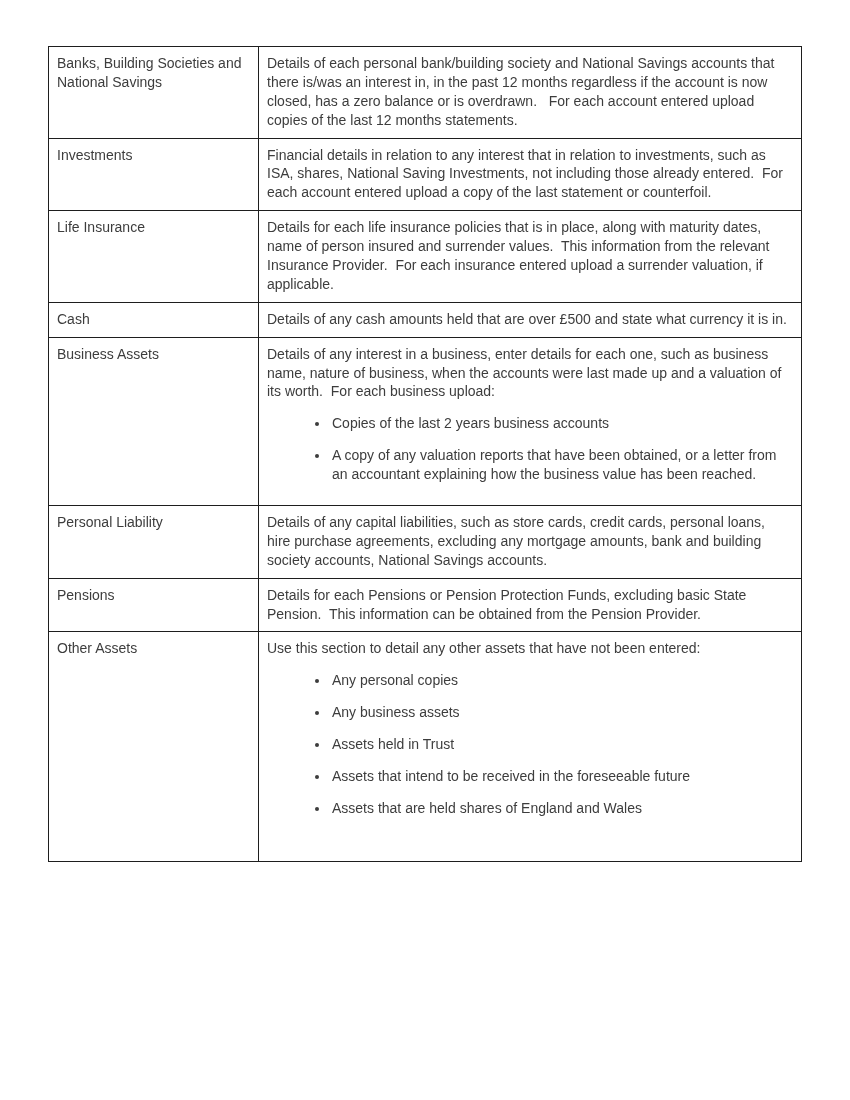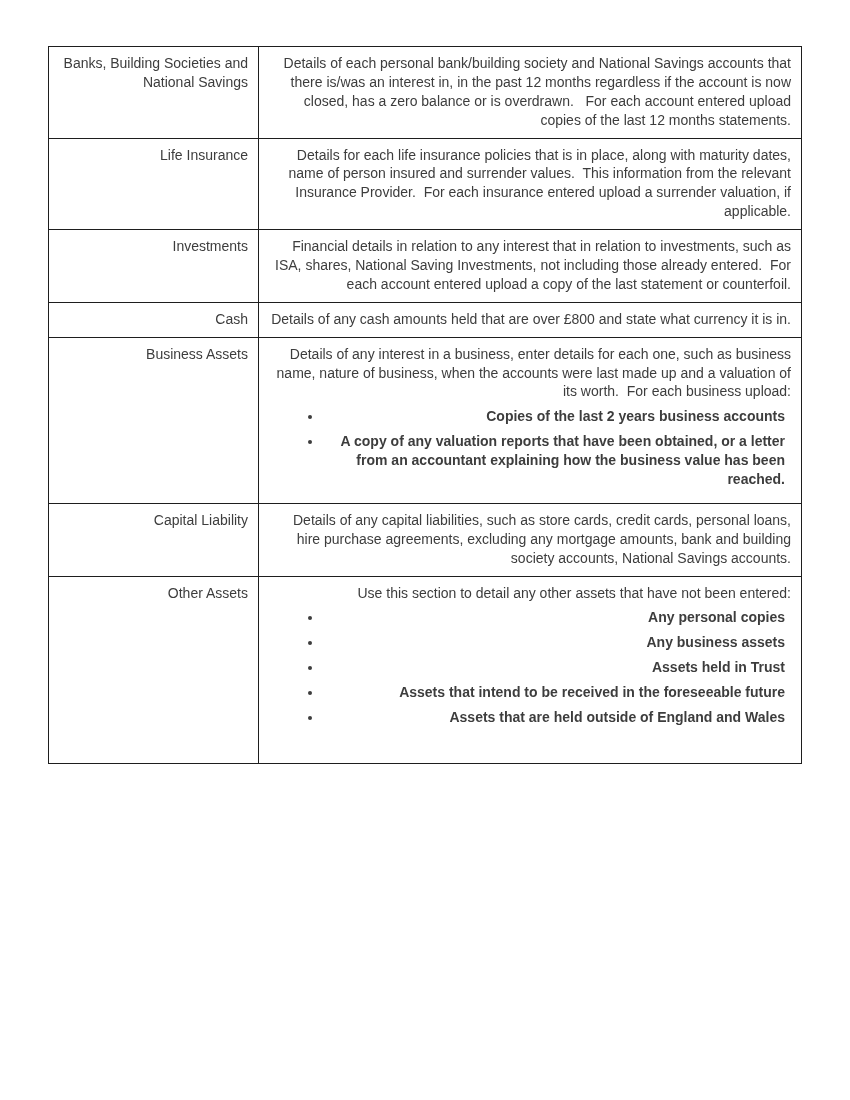--- a/index.html
+++ b/index.html
@@ -1,20 +1,20 @@
 <!DOCTYPE html>
 <html style="--background: #ffffff; --text: #3d3d3d; --border: #1e1e1e;"><head>
 <meta charset="utf-8">
 <style>
   :root {
     --background: #ffffff;
     --text: #3d3d3d;
     --border: #1e1e1e;
   }
-  * { box-sizing: border-box; text-align: right; }
+  * { box-sizing: border-box; }
   html, body {
     margin: 0;
     padding: 0;
     background: var(--background);
   }
   body {
     width: 850px;
     height: 1100px;
     position: relative;
     font-family: "Liberation Sans", "DejaVu Sans", sans-serif;
@@ -41,80 +41,85 @@
   td.cat { width: 210px; }
   td.desc p {
     margin: 0;
     white-space: pre-wrap;
   }
   td.desc ul {
     margin: 0;
     padding-left: 50px;
   }
   td.desc li {
-    margin: 6px;
+    margin: 13px;
     padding-left: 2px;
-    font-weight: bold;
   }
   tr:last-child td { padding-bottom: 30px; }
 </style>
 </head>
 <body>
 
 <div class="page">
   <table class="assets">
     <tbody>
         <tr>
           <td class="cat">Banks, Building Societies and National Savings</td>
           <td class="desc">
             <p>Details of each personal bank/building society and National Savings accounts that there is/was an interest in, in the past 12 months regardless if the account is now closed, has a zero balance or is overdrawn.   For each account entered upload copies of the last 12 months statements.</p>
           </td>
         </tr>
         <tr>
+          <td class="cat">Investments</td>
+          <td class="desc">
+            <p>Financial details in relation to any interest that in relation to investments, such as ISA, shares, National Saving Investments, not including those already entered.  For each account entered upload a copy of the last statement or counterfoil.</p>
+          </td>
+        </tr>
+        <tr>
           <td class="cat">Life Insurance</td>
           <td class="desc">
             <p>Details for each life insurance policies that is in place, along with maturity dates, name of person insured and surrender values.  This information from the relevant Insurance Provider.  For each insurance entered upload a surrender valuation, if applicable.</p>
           </td>
         </tr>
         <tr>
-          <td class="cat">Investments</td>
-          <td class="desc">
-            <p>Financial details in relation to any interest that in relation to investments, such as ISA, shares, National Saving Investments, not including those already entered.  For each account entered upload a copy of the last statement or counterfoil.</p>
-          </td>
-        </tr>
-        <tr>
           <td class="cat">Cash</td>
           <td class="desc">
-            <p>Details of any cash amounts held that are over £800 and state what currency it is in.</p>
+            <p>Details of any cash amounts held that are over £500 and state what currency it is in.</p>
           </td>
         </tr>
         <tr>
           <td class="cat">Business Assets</td>
           <td class="desc">
             <p>Details of any interest in a business, enter details for each one, such as business name, nature of business, when the accounts were last made up and a valuation of its worth.  For each business upload:</p>
             <ul>
               <li>Copies of the last 2 years business accounts</li>
               <li>A copy of any valuation reports that have been obtained, or a letter from an accountant explaining how the business value has been reached.</li>
             </ul>
           </td>
         </tr>
         <tr>
-          <td class="cat">Capital Liability</td>
+          <td class="cat">Personal Liability</td>
           <td class="desc">
             <p>Details of any capital liabilities, such as store cards, credit cards, personal loans, hire purchase agreements, excluding any mortgage amounts, bank and building society accounts, National Savings accounts.</p>
+          </td>
+        </tr>
+        <tr>
+          <td class="cat">Pensions</td>
+          <td class="desc">
+            <p>Details for each Pensions or Pension Protection Funds, excluding basic State Pension.  This information can be obtained from the Pension Provider.</p>
           </td>
         </tr>
         <tr>
           <td class="cat">Other Assets</td>
           <td class="desc">
             <p>Use this section to detail any other assets that have not been entered:</p>
             <ul>
               <li>Any personal copies</li>
               <li>Any business assets</li>
               <li>Assets held in Trust</li>
               <li>Assets that intend to be received in the foreseeable future</li>
-              <li>Assets that are held outside of England and Wales</li>
+              <li>Assets that are held shares of England and Wales</li>
             </ul>
           </td>
         </tr>
       </tbody>
   </table>
 </div>
 
 </body></html>

